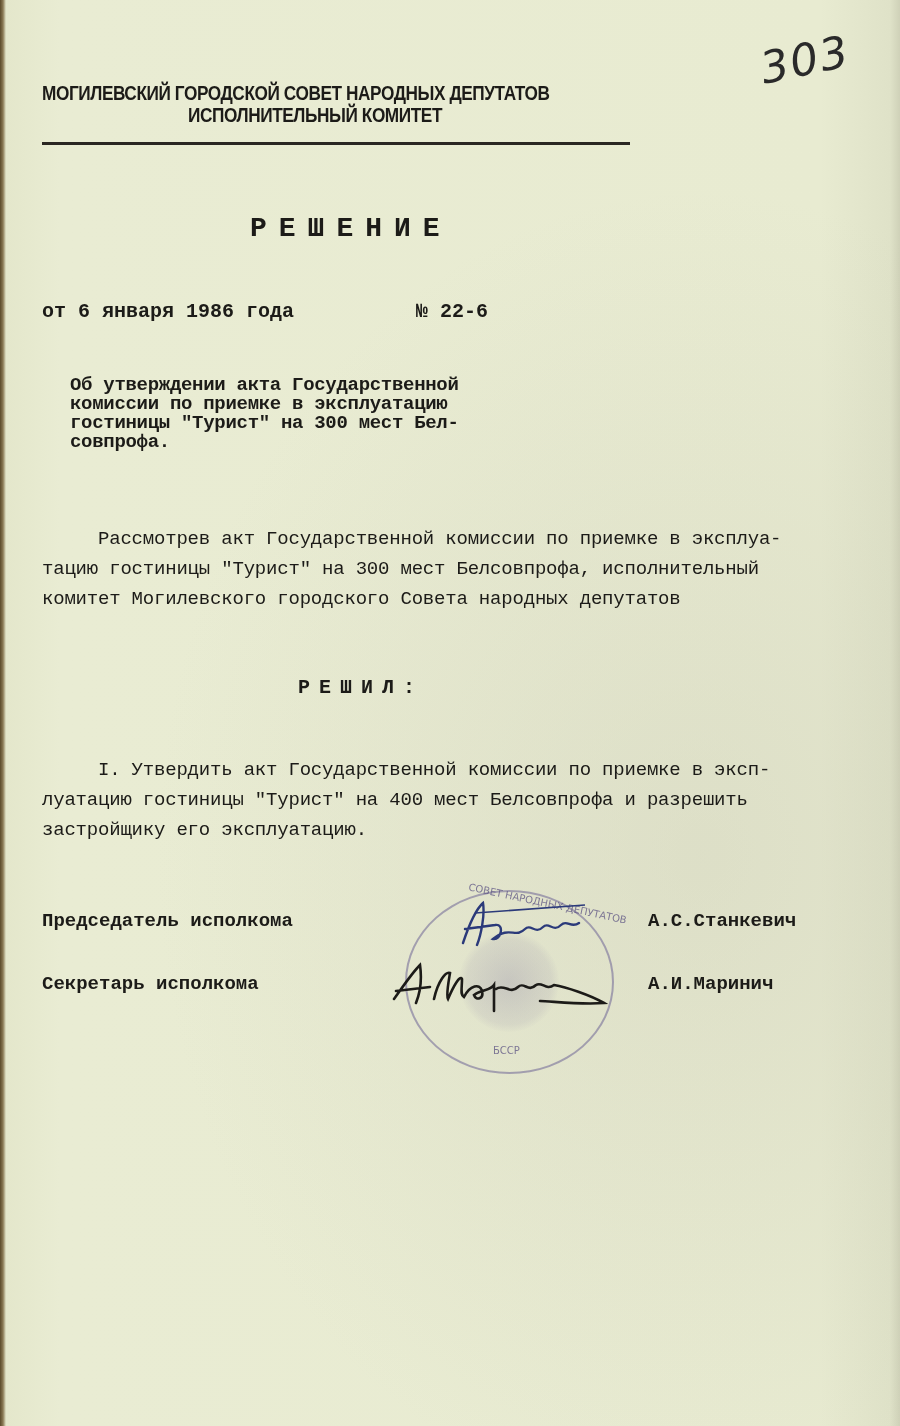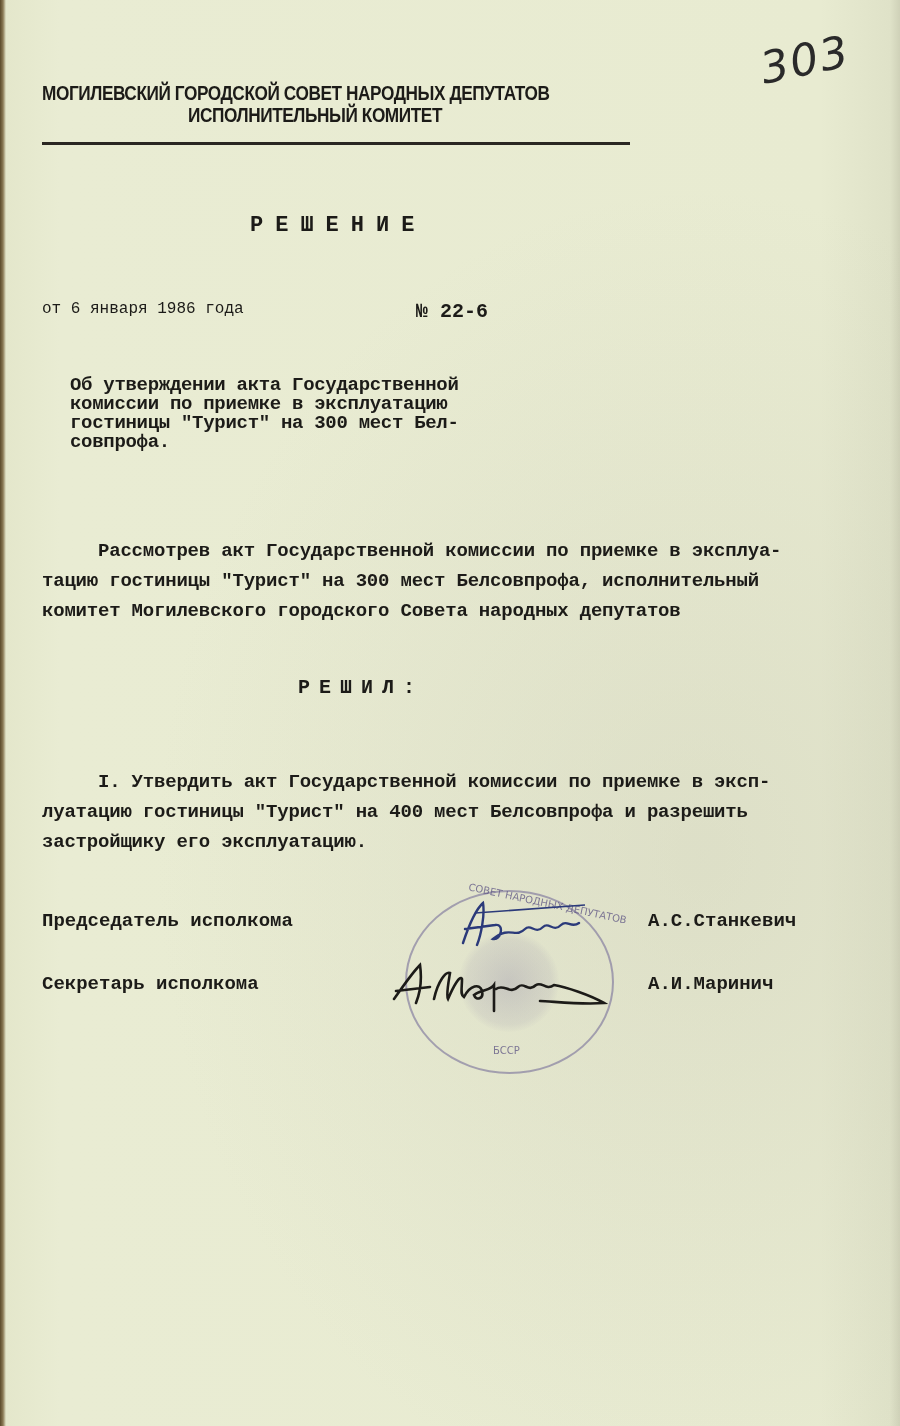--- a/index.html
+++ b/index.html
@@ -25,31 +25,31 @@
     }
     .header .l1 { display: block; }
     .header .l2 { display: block; padding-left: 178px; }
     .rule { left: 42px; top: 142px; width: 588px; height: 3px; background: #2a2722; }
     .folio {
       left: 760px; top: 34px; font-family: "DejaVu Sans", sans-serif;
       font-size: 44px; color: #2a2a2a; transform: rotate(-12deg); font-style: italic;
       letter-spacing: 2px;
     }
     .title {
-      left: 250px; top: 213px; font-size: 22px; font-weight: bold; letter-spacing: 12px;
+      left: 250px; top: 213px; font-size: 28px; font-weight: bold; letter-spacing: 12px;
     }
-    .dateline { left: 42px; top: 300px; font-size: 16px; font-weight: normal; }
+    .dateline { left: 42px; top: 300px; font-size: 20px; font-weight: bold; }
     .number { left: 416px; top: 300px; font-size: 20px; font-weight: bold; }
     .subject {
       left: 42px; top: 376px; font-size: 19px; font-weight: bold; line-height: 19px;
       white-space: pre; letter-spacing: -0.3px; margin-left: 28px;
     }
     .para {
-      left: 42px; font-size: 19px; font-weight: bold; line-height: 30px;
-      white-space: pre; letter-spacing: -0.2px; margin-top: 12px;
+      left: 42px; font-size: 19px; font-weight: normal; line-height: 30px;
+      white-space: pre; letter-spacing: -0.2px;
     }
     .para1 { top: 524px; }
     .decided { left: 298px; top: 676px; font-size: 20px; font-weight: bold; letter-spacing: 9px; }
     .para2 { top: 755px; }
     .sig-label { left: 42px; font-size: 19px; font-weight: bold; }
     .sig-name { left: 648px; font-size: 19px; font-weight: bold; }
     .r1 { top: 910px; }
     .r2 { top: 973px; }
     .stamp {
       left: 405px; top: 890px; width: 205px; height: 180px; border-radius: 50%;

